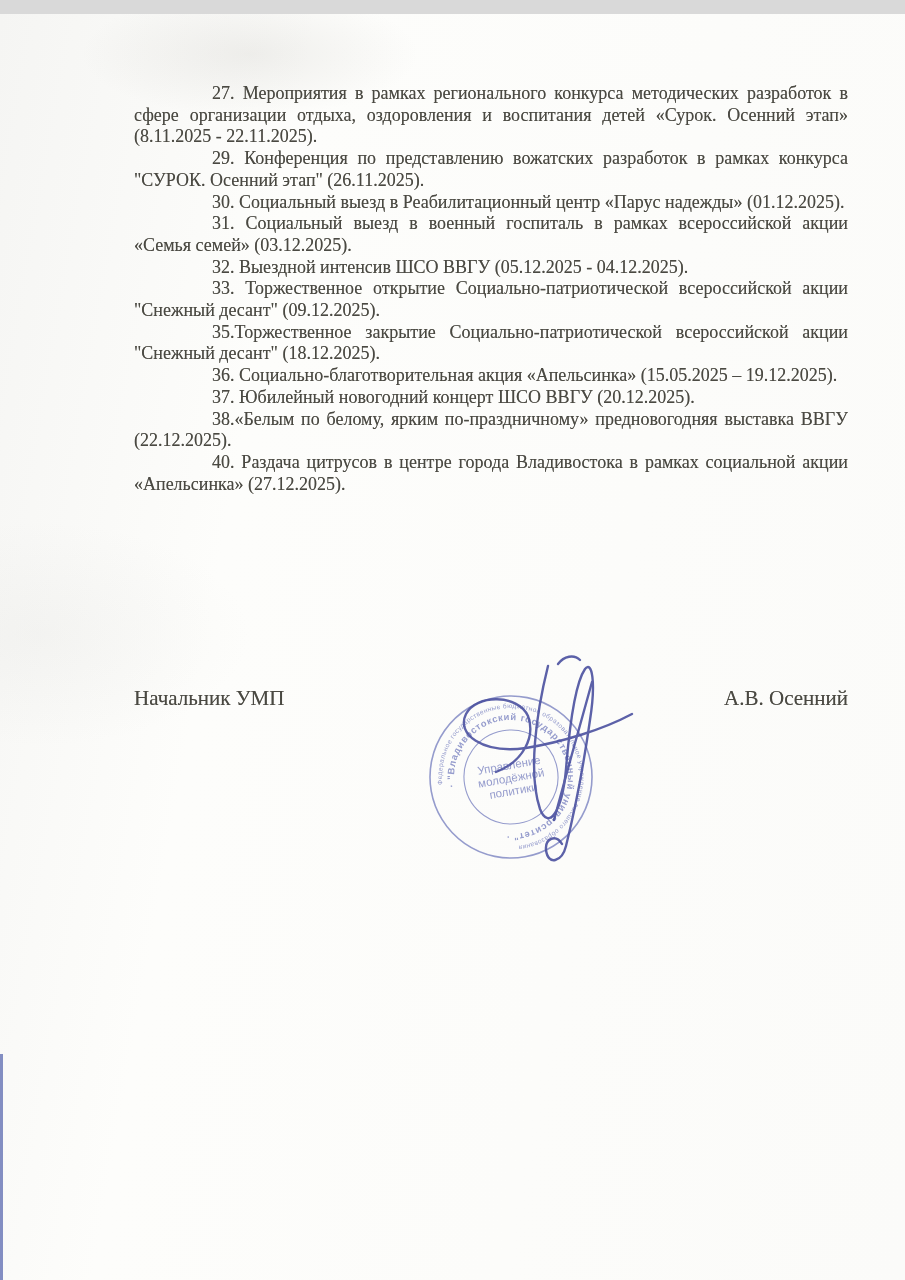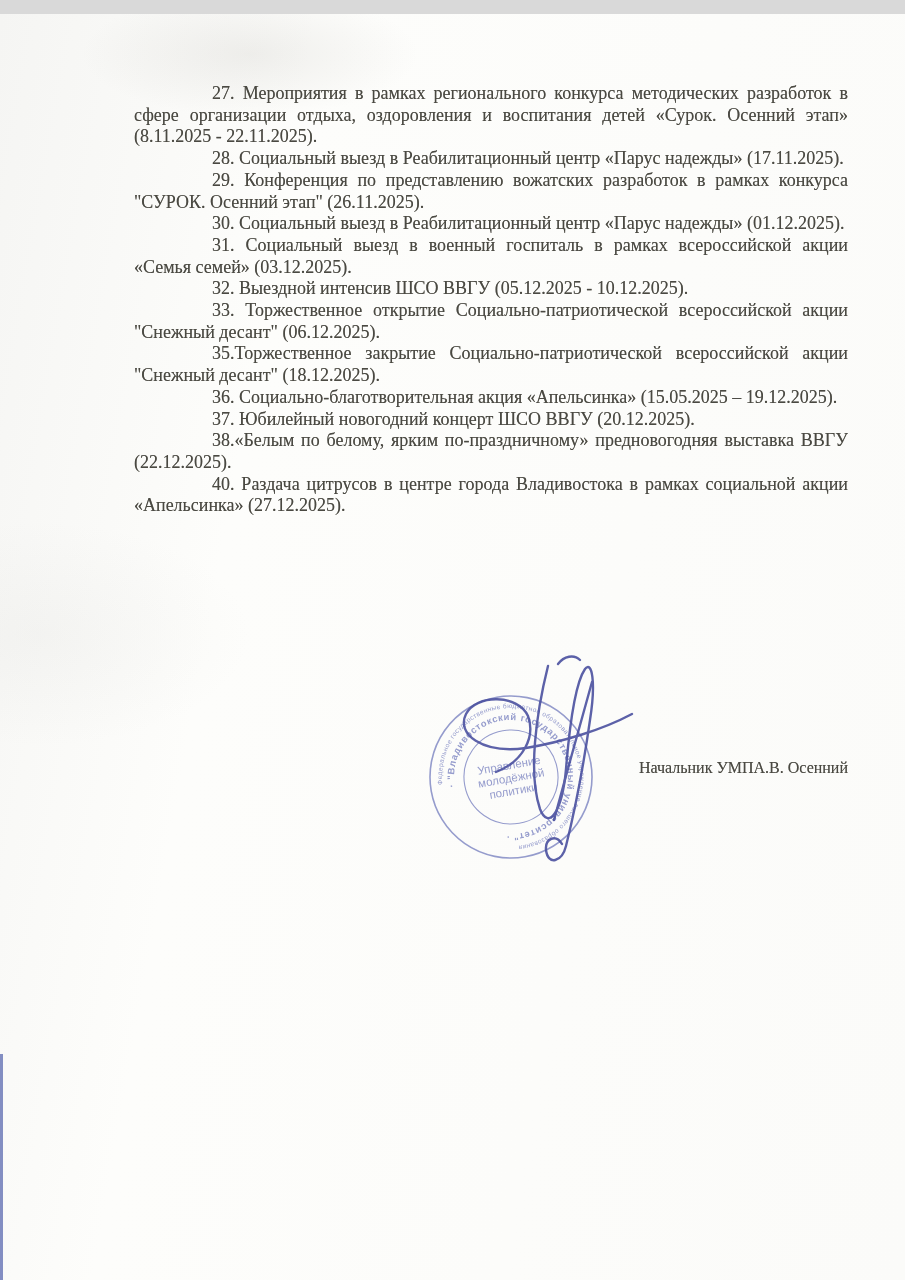--- a/index.html
+++ b/index.html
@@ -19,23 +19,23 @@
     position:absolute;
     left:134px; top:69px; width:714px;
     font-size:18px; line-height:21.7px;
     text-align:justify;
     color:#4a4942;
     text-shadow:0 0 0.5px rgba(74,73,66,0.55);
   }
   .body-text p { margin:0; text-indent:78px; }
   .sig-row {
     position:absolute;
-    left:134px; top:745px; width:714px;
-    display:flex; justify-content:flex-end; align-items:baseline;
-    font-size:16px;
+    left:134px; top:672px; width:714px;
+    display:flex; justify-content:space-between; align-items:baseline;
+    font-size:21px;
     text-shadow:0 0 0.5px rgba(74,73,66,0.55);
   }
   .stamp-svg {
     position:absolute; left:416px; top:660px;
     width:196px; height:206px;
     opacity:0.82;
   }
   .autograph-svg {
     position:absolute; left:430px; top:636px;
     width:230px; height:235px;
@@ -52,26 +52,25 @@
   .stamp-ring-text { font-family:"Liberation Sans", sans-serif; fill:#7f87c3; }
   .stamp-center-text { font-family:"Liberation Sans", sans-serif; fill:#7f87c3; }
 </style>
 </head>
 <body>
 
 <div class="page">
 
   <div class="body-text">
     <p>27. Мероприятия в рамках регионального конкурса методических разработок в сфере организации отдыха, оздоровления и воспитания детей «Сурок. Осенний этап» (8.11.2025 - 22.11.2025).</p>
-    <p>28. Социальный выезд в Реабилитационный центр «Парус надежды» (17.11.2025).</p>
     <p>29. Конференция по представлению вожатских разработок в рамках конкурса "СУРОК. Осенний этап" (26.11.2025).</p>
     <p>30. Социальный выезд в Реабилитационный центр «Парус надежды» (01.12.2025).</p>
     <p>31. Социальный выезд в военный госпиталь в рамках всероссийской акции «Семья семей» (03.12.2025).</p>
-    <p>32. Выездной интенсив ШСО ВВГУ (05.12.2025 - 10.12.2025).</p>
-    <p>33. Торжественное открытие Социально-патриотической всероссийской акции "Снежный десант" (06.12.2025).</p>
+    <p>32. Выездной интенсив ШСО ВВГУ (05.12.2025 - 04.12.2025).</p>
+    <p>33. Торжественное открытие Социально-патриотической всероссийской акции "Снежный десант" (09.12.2025).</p>
     <p>35.Торжественное закрытие Социально-патриотической всероссийской акции "Снежный десант" (18.12.2025).</p>
     <p>36. Социально-благотворительная акция «Апельсинка» (15.05.2025 – 19.12.2025).</p>
     <p>37. Юбилейный новогодний концерт ШСО ВВГУ (20.12.2025).</p>
     <p>38.«Белым по белому, ярким по-праздничному» предновогодняя выставка ВВГУ (22.12.2025).</p>
     <p>40. Раздача цитрусов в центре города Владивостока в рамках социальной акции «Апельсинка» (27.12.2025).</p>
   </div>
 
   <div class="sig-row">
     <span>Начальник УМП</span>
     <span>А.В. Осенний</span>

